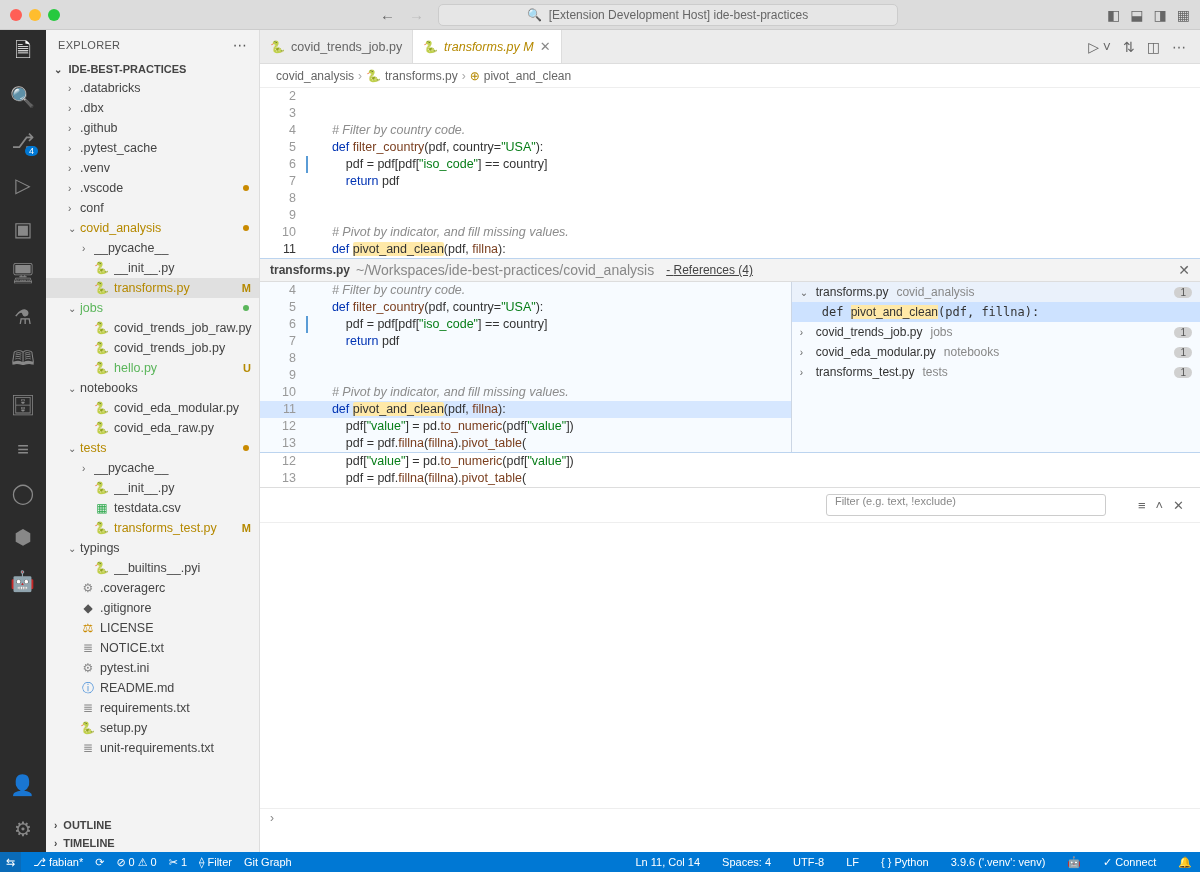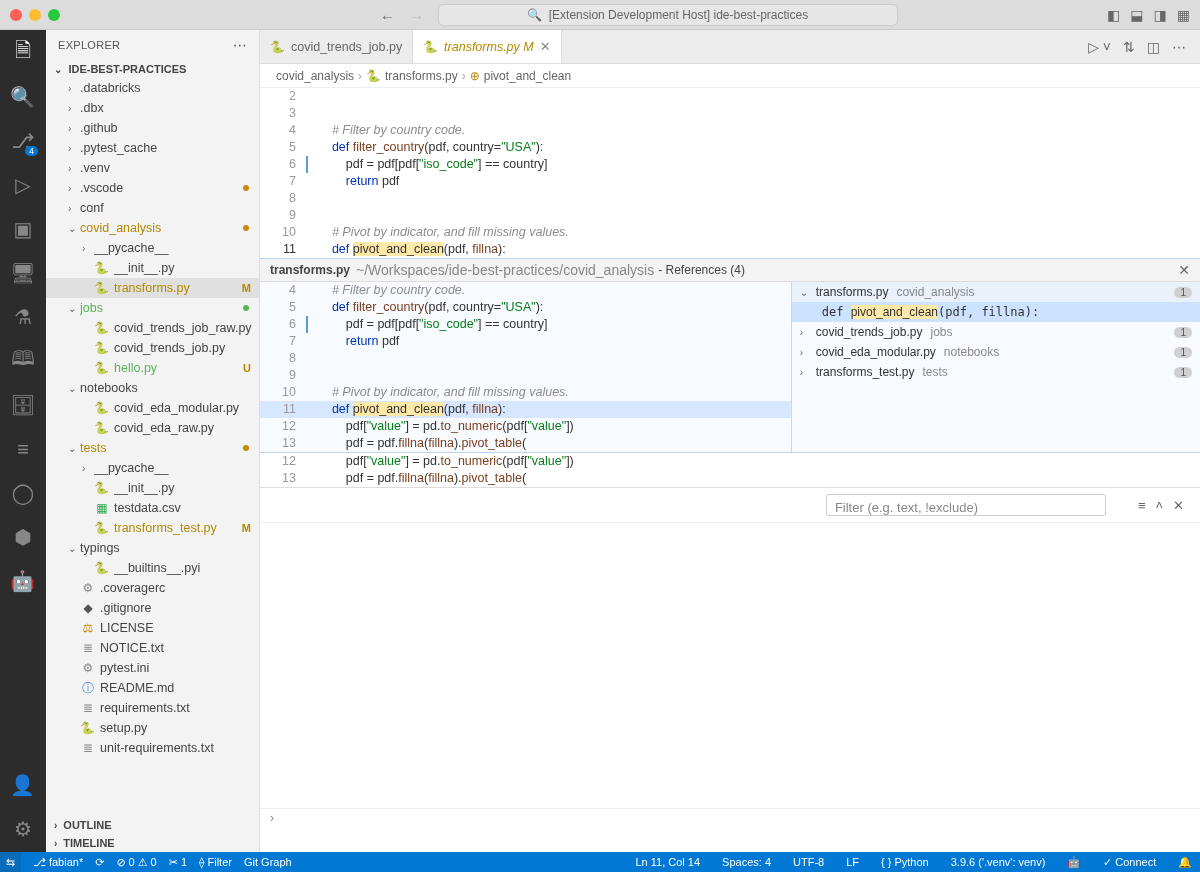--- a/index.html
+++ b/index.html
@@ -61,39 +61,39 @@
 .line-marker.mod { border-left-color: #5a9cd6; }
 .code { white-space: pre; padding-left: 4px; }
 .kw { color: #0033b3; } .fn { color: #7a3e1e; } .str { color: #067d17; } .cm { color: #8c8c8c; font-style: italic; }
 .hl-def { background: #ffe9a8; border-radius: 2px; }
 .sel-bg { background: #d6e7ff; }
 
 .peek { border-top: 1px solid #bcd4ef; border-bottom: 1px solid #bcd4ef; background: #f7fbff; display:flex; flex-direction:column; }
 .peek-header { background:#f3f3f3; padding: 3px 10px; font-size:12px; display:flex; align-items:center; color:#444; border-bottom:1px solid #ddd; }
 .peek-header .file { font-weight:bold; }
 .peek-header .path { color:#888; margin-left:6px; font-size:14px; }
-.peek-header .refs { margin-left:4px; }
+.peek-header .refs { margin-left:12px;text-decoration:underline; }
 .peek-header .peek-close { margin-left:auto; color:#666; cursor:pointer; font-size:14px; }
 .peek-body { display:flex; }
 .peek-code { flex: 1.3; }
 .peek-list { flex: 1; border-left:1px solid #ccd6e4; font-size:12px; }
 .peek-list-item { padding: 3px 8px; display:flex; align-items:center; cursor:pointer; gap:4px; }
 .peek-list-item.expanded { background:#eaf1fb; }
 .peek-list-item .chev { width:12px; font-size:10px; color:#666;}
 .peek-list-item .fname { }
 .peek-list-item .floc { color:#888; margin-left:4px; }
 .peek-list-item .count { margin-left:auto; background:#d0d0d0; border-radius:8px; padding:0 6px; font-size:10px; color:#555;}
 .peek-detail { padding: 3px 8px 3px 30px; background:#cde2ff; font-family:Menlo,Consolas,monospace; font-size:12px; }
 .peek-detail .hl { background:#ffe9a8; }
 
 .panel { border-top: 1px solid #ddd; display:flex; flex-direction:column; height: 340px; background:#fff;}
 .panel-tabs { display:flex; align-items:center; padding: 6px 16px; gap:22px; font-size:11px; color:#777; border-bottom:1px solid #eee;}
 .panel-tabs .pt { cursor:pointer; text-transform:uppercase; letter-spacing:0.2px; }
 .panel-tabs .pt.active { color:#333; border-bottom:1px solid #333; padding-bottom:3px; }
-.panel-tabs .filter { margin-left:auto; width:280px; height:22px; border:1px solid #ccc; border-radius:3px; padding:0 8px; font-size:13px; color:#888; display:flex; align-items:flex-end;}
+.panel-tabs .filter { margin-left:auto; width:280px; height:22px; border:1px solid #ccc; border-radius:3px; padding:0 8px; font-size:11px; color:#888; display:flex; align-items:flex-start;}
 .panel-tabs .picons { display:flex; gap:10px; color:#666; margin-left:10px; font-size:13px; cursor:pointer;}
 
 .statusbar { height:20px; background:#0078d4; color:#fff; display:flex; align-items:center; font-size:11px; padding:0 8px; gap:12px;}
 .statusbar .sb-item { display:flex; align-items:center; gap:3px; cursor:pointer;}
 .statusbar .sb-right { margin-left:auto; display:flex; gap:22px; }
 .statusbar .remote { background:#0a6bb8; padding:0 6px; height:20px; display:flex; align-items:center; margin-left:-8px;}
 </style>
 </head>
 <body>
 

